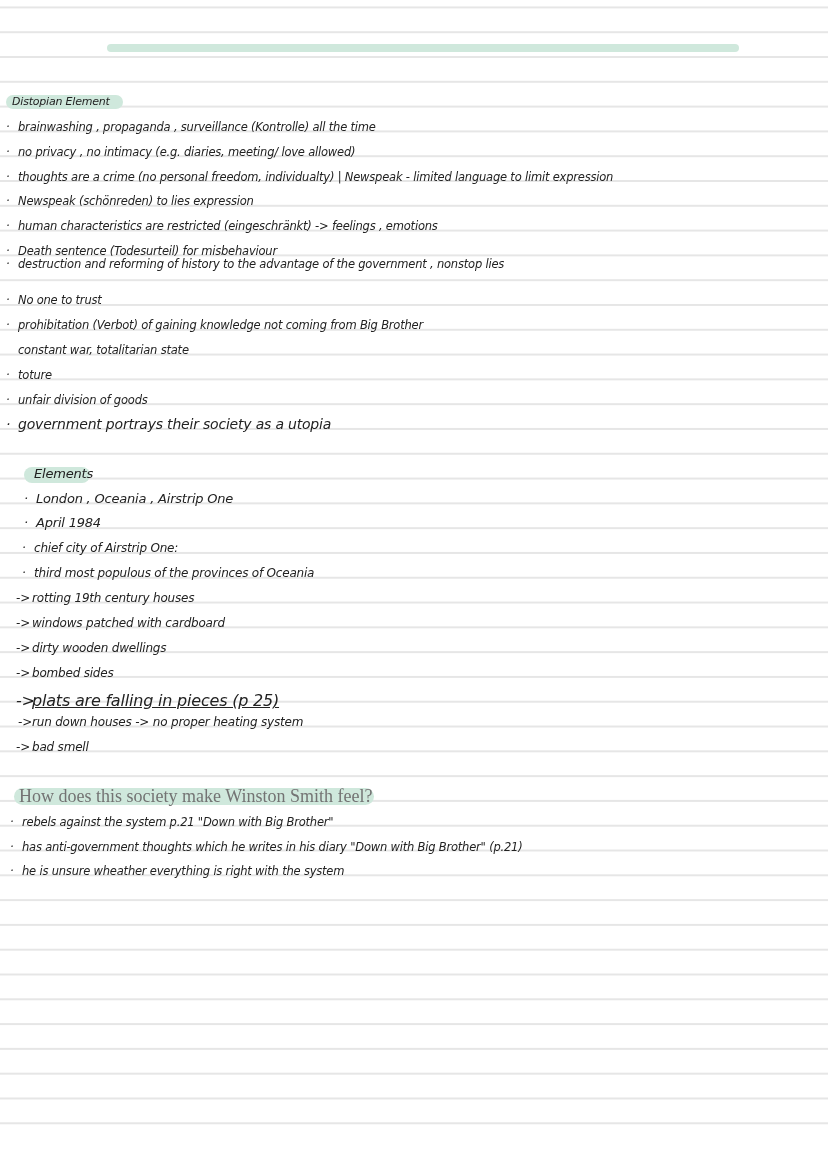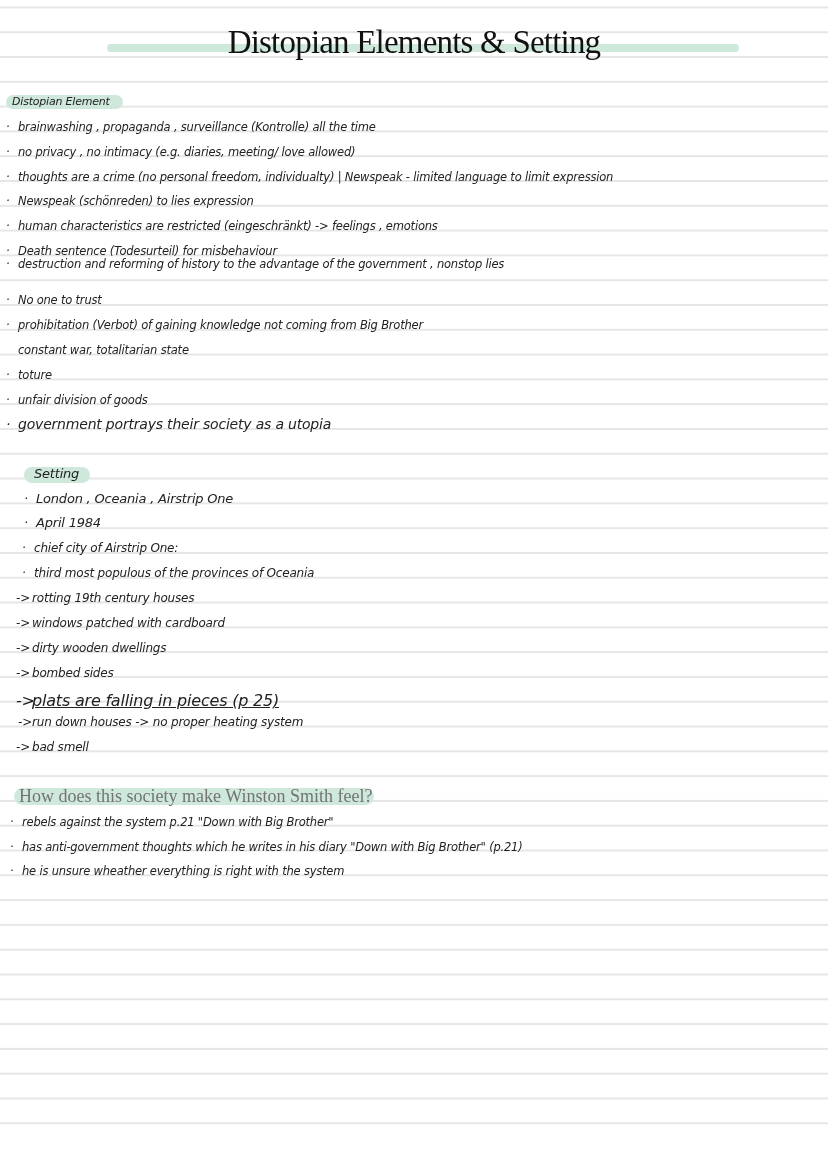--- a/index.html
+++ b/index.html
@@ -39,42 +39,41 @@
   .arrow { display:inline-block; width:16px; }
 </style>
 </head>
 <body>
 
 <div class="ruled"></div>
 <div class="ruled-mask"></div>
 
 <div class="title-wrap">
   <div class="title-bar"></div>
-  <div class="title">Distopian Elements &amp; Setting</div>
 </div>
 
 <div class="hl" style="left:6px;top:95px;width:117px;height:14px;"></div>
 <div class="hand" style="left:12px;top:95px;font-size:11px;">Distopian Element</div>
 
 <div class="hand" style="left:6px;top:120px;"><span class="bullet">·</span><span>brainwashing , propaganda , surveillance (Kontrolle) all the time</span></div>
 <div class="hand" style="left:6px;top:145px;"><span class="bullet">·</span><span>no privacy , no intimacy (e.g. diaries, meeting/ love allowed)</span></div>
 <div class="hand" style="left:6px;top:170px;"><span class="bullet">·</span><span>thoughts are a crime (no personal freedom, individualty) | Newspeak - limited language to limit expression</span></div>
 <div class="hand" style="left:6px;top:194px;"><span class="bullet">·</span><span>Newspeak (schönreden) to lies expression</span></div>
 <div class="hand" style="left:6px;top:219px;"><span class="bullet">·</span><span>human characteristics are restricted (eingeschränkt) -&gt; feelings , emotions</span></div>
 <div class="hand" style="left:6px;top:244px;"><span class="bullet">·</span><span>Death sentence (Todesurteil) for misbehaviour</span></div>
 <div class="hand" style="left:6px;top:257px;"><span class="bullet">·</span><span>destruction and reforming of history to the advantage of the government , nonstop lies</span></div>
 <div class="hand" style="left:6px;top:293px;"><span class="bullet">·</span><span>No one to trust</span></div>
 <div class="hand" style="left:6px;top:318px;"><span class="bullet">·</span><span>prohibitation (Verbot) of gaining knowledge not coming from Big Brother</span></div>
 <div class="hand" style="left:18px;top:343px;"><span>constant war, totalitarian state</span></div>
 <div class="hand" style="left:6px;top:368px;"><span class="bullet">·</span><span>toture</span></div>
 <div class="hand" style="left:6px;top:393px;"><span class="bullet">·</span><span>unfair division of goods</span></div>
 <div class="hand big" style="left:6px;top:416px;"><span class="bullet">·</span><span>government portrays their society as a utopia</span></div>
 
 <div class="hl" style="left:24px;top:467px;width:66px;height:16px;"></div>
-<div class="hand big" style="left:34px;top:466px;font-size:13px;">Setting</div>
+<div class="hand big" style="left:34px;top:466px;font-size:13px;">Elements</div>
 
 <div class="hand big" style="left:24px;top:491px;font-size:13px;"><span class="bullet">·</span><span>London , Oceania , Airstrip One</span></div>
 <div class="hand big" style="left:24px;top:515px;font-size:13px;"><span class="bullet">·</span><span>April 1984</span></div>
 <div class="hand" style="left:22px;top:541px;font-size:12px;"><span class="bullet">·</span><span>chief city of Airstrip One:</span></div>
 <div class="hand" style="left:22px;top:566px;font-size:12px;"><span class="bullet">·</span><span>third most populous of the provinces of Oceania</span></div>
 
 <div class="hand" style="left:16px;top:591px;font-size:12px;"><span class="arrow">-&gt;</span><span>rotting 19th century houses</span></div>
 <div class="hand" style="left:16px;top:616px;font-size:12px;font-style:italic;"><span class="arrow">-&gt;</span><span>windows patched with cardboard</span></div>
 <div class="hand" style="left:16px;top:641px;font-size:12px;"><span class="arrow">-&gt;</span><span>dirty wooden dwellings</span></div>
 <div class="hand" style="left:16px;top:666px;font-size:12px;"><span class="arrow">-&gt;</span><span>bombed sides</span></div>

